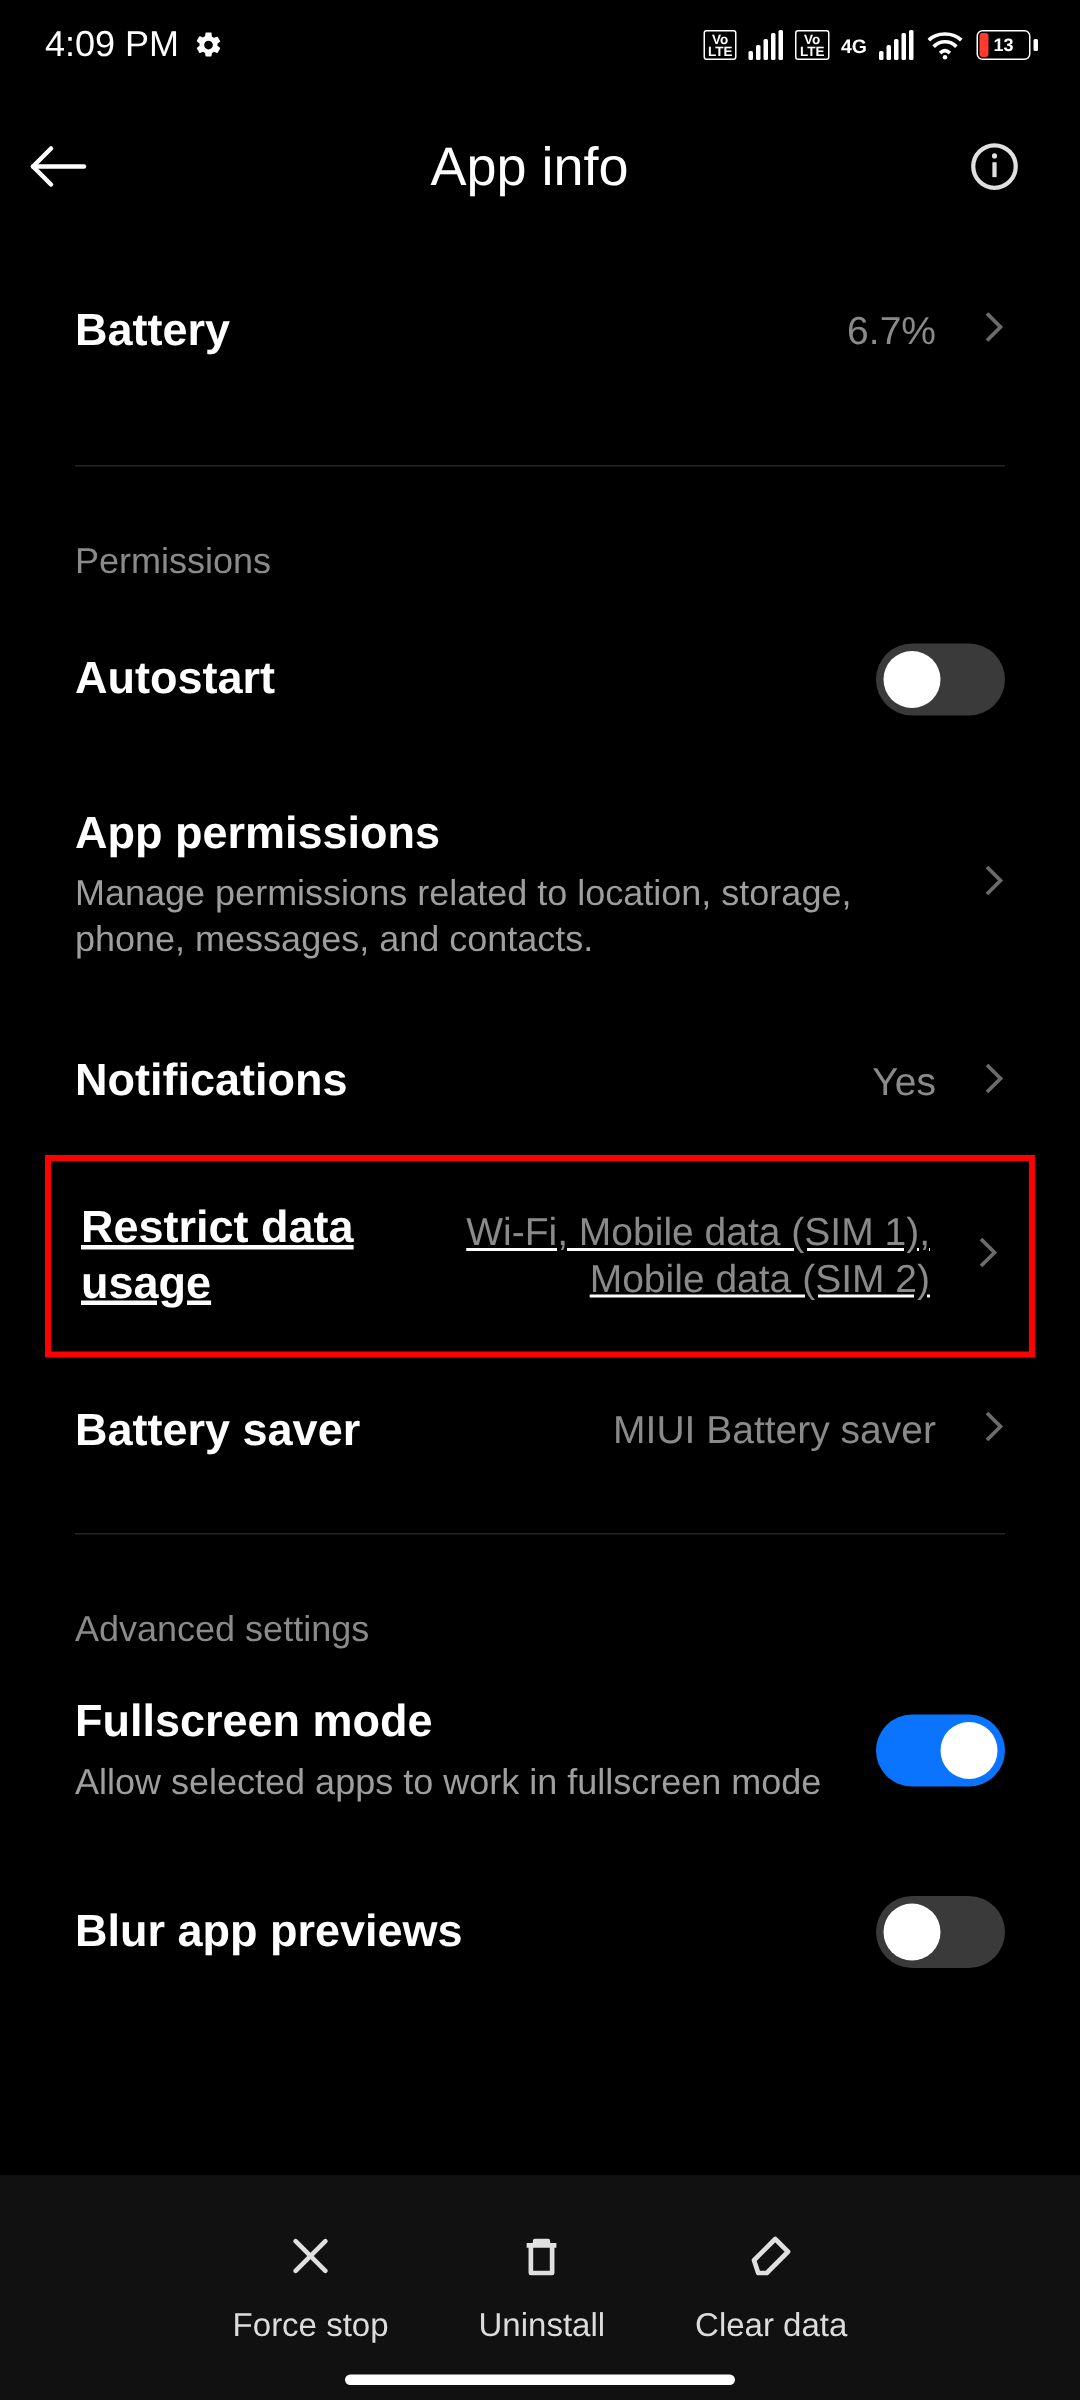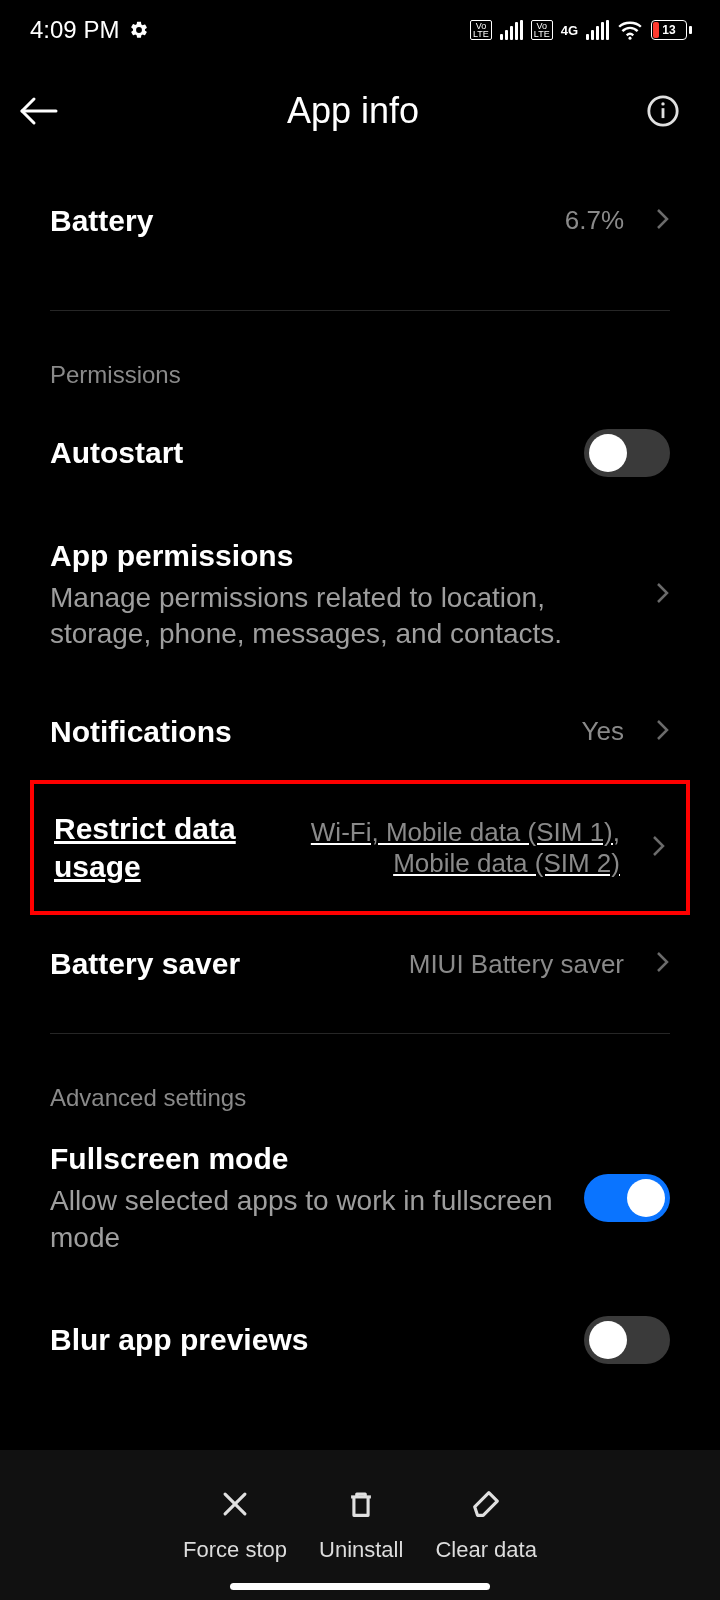--- a/index.html
+++ b/index.html
@@ -38,21 +38,21 @@
   }
   .status-left { display: flex; align-items: center; gap: 10px; }
   .status-right { display: flex; align-items: center; gap: 8px; }
   .gear-icon { display:inline-flex; }
   .vo-lte {
     font-size: 9px;
     line-height: 8px;
     border: 1.5px solid #fff;
     border-radius: 2px;
     padding: 1px 2px;
-    font-weight: 400;
+    font-weight: 700;
     display: inline-flex;
     flex-direction: column;
     align-items: center;
   }
   .sig-bars {
     display: inline-flex; align-items: flex-end; gap: 2px; height: 20px;
   }
   .sig-bars span {
     width: 3px; background: #fff; border-radius: 1px;
   }
@@ -101,21 +101,21 @@
   .row {
     display: flex; align-items: center; justify-content: space-between;
     padding: 30px 50px;
     gap: 20px;
   }
   .row .text-col { flex: 1; min-width: 0; }
   .row .title {
     font-size: 30px; font-weight: 700; line-height: 1.25;
   }
   .row .sub {
-    font-size: 28px; color: var(--muted2); margin-top: 6px; line-height: 1.3;
+    font-size: 24px; color: var(--muted2); margin-top: 6px; line-height: 1.3;
   }
   .row .value {
     font-size: 26px; color: var(--muted); text-align: right; max-width: 330px;
   }
   .chevron {
     color: #6b6b6b; margin-left: 12px; flex: 0 0 auto;
   }
   .section-header {
     font-size: 24px; color: var(--muted); padding: 30px 50px 10px 50px;
   }
@@ -145,21 +145,21 @@
   .highlight.row { padding-top: 26px; padding-bottom: 26px; text-decoration: underline; }
 
   
   .bottom-bar {
     position: absolute; left: 0; right: 0; bottom: 0;
     background: var(--bar-bg);
     height: 150px;
     display: flex;
     align-items: center;
     justify-content: center;
-    gap: 32px;
+    gap: 60px;
     text-align: center;
   }
   .action {
     display: flex; flex-direction: column; align-items: center; gap: 10px;
     color: #dcdcdc; font-size: 22px;
   }
   .action svg { stroke: #e0e0e0; }
 
   
   .home-indicator {

